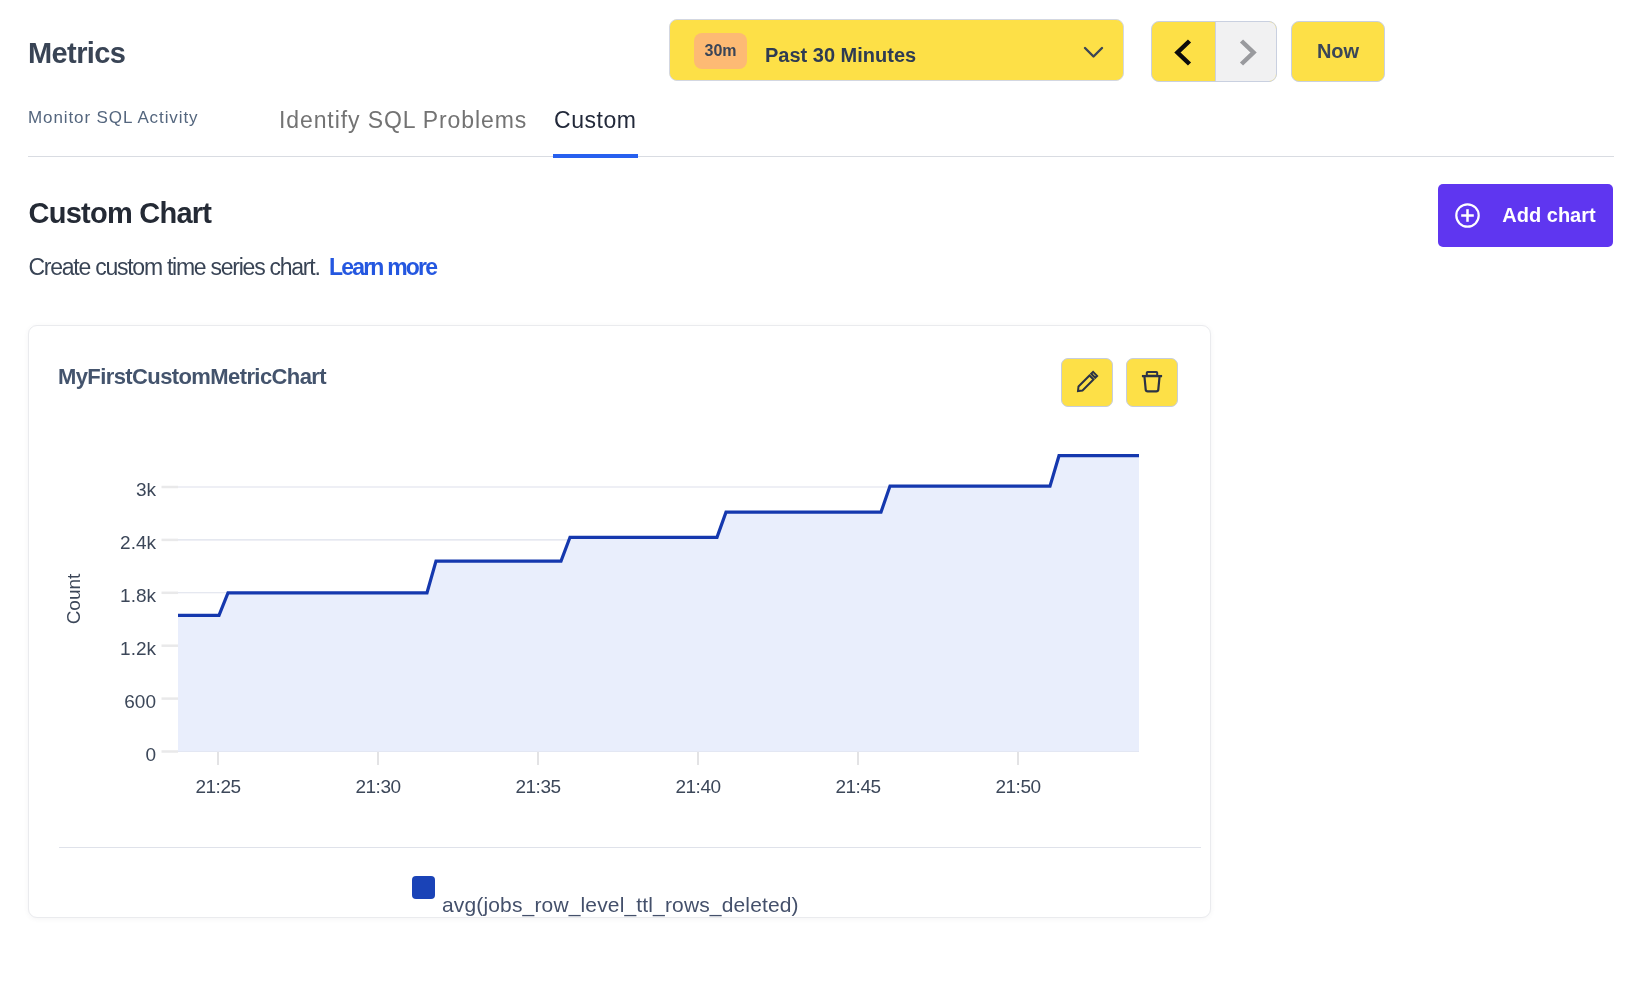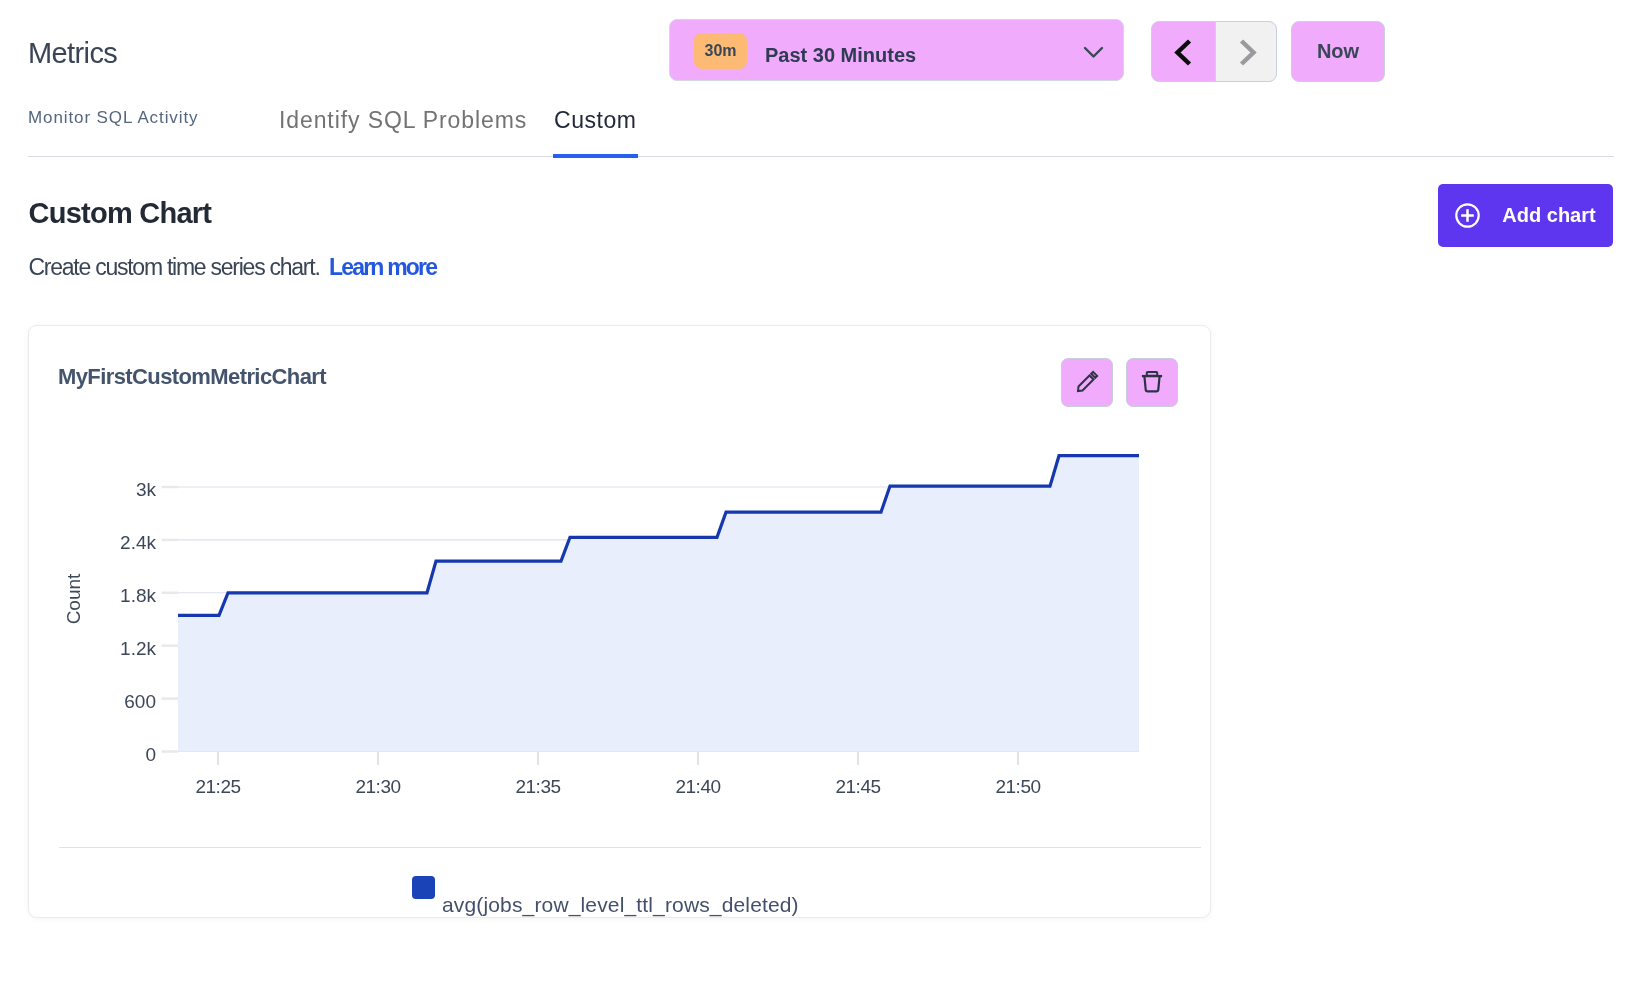--- a/index.html
+++ b/index.html
@@ -1,24 +1,24 @@
 <!DOCTYPE html>
 <html><head>
 <meta charset="utf-8">
 <style>
   html,body{margin:0;padding:0;background:#ffffff;}
   body{width:1650px;height:982px;position:relative;overflow:hidden;
        font-family:"Liberation Sans",sans-serif;-webkit-font-smoothing:antialiased;}
   .abs{position:absolute;}
-  .btn{box-sizing:border-box;background:#f0abfc;border:1px solid #c9d0e0;border-radius:8px;text-align:right;}
+  .btn{box-sizing:border-box;background:#fde047;border:1px solid #c9d0e0;border-radius:8px;text-align:right;}
 </style>
 </head>
 <body>
 
-<div class="abs" style="left:28px;top:39.2px;font-size:29px;font-weight:normal;color:#394455;letter-spacing:-0.6px;line-height:1;">Metrics</div>
+<div class="abs" style="left:28px;top:39.2px;font-size:29px;font-weight:bold;color:#394455;letter-spacing:-0.6px;line-height:1;">Metrics</div>
 
 <div class="abs btn" style="left:669px;top:19px;width:455px;height:62px;border-color:#d3d7e1;"></div>
 <div class="abs" style="left:694px;top:33px;width:53px;height:36px;background:#fdba74;border-radius:8px;display:flex;align-items:center;justify-content:center;font-size:16px;font-weight:bold;color:#3a4557;">30m</div>
 <div class="abs" style="left:765px;top:24px;height:62px;display:flex;align-items:center;font-size:20px;font-weight:bold;color:#2e3b52;">Past 30 Minutes</div>
 <svg class="abs" style="left:1082.5px;top:46px;" width="21" height="13" viewBox="0 0 21 13">
   <polyline points="2,2 10.5,10.5 19,2" fill="none" stroke="#3b4656" stroke-width="2.4" stroke-linecap="round" stroke-linejoin="round"></polyline>
 </svg>
 
 <div class="abs btn" style="left:1151px;top:21px;width:126px;height:61px;overflow:hidden;border-color:#c9d0e0;">
   <div style="position:absolute;left:63px;top:0;width:63px;height:61px;background:#f1f1f2;border-left:1px solid #ccd1de;"></div>

